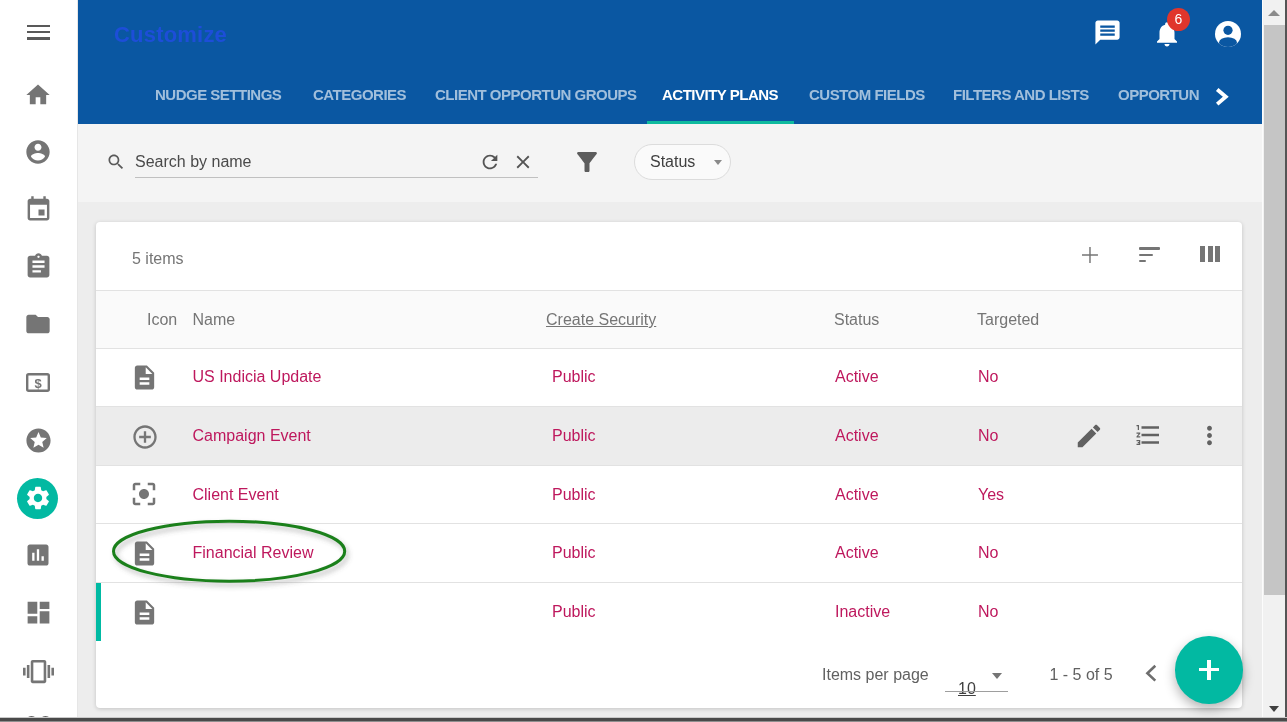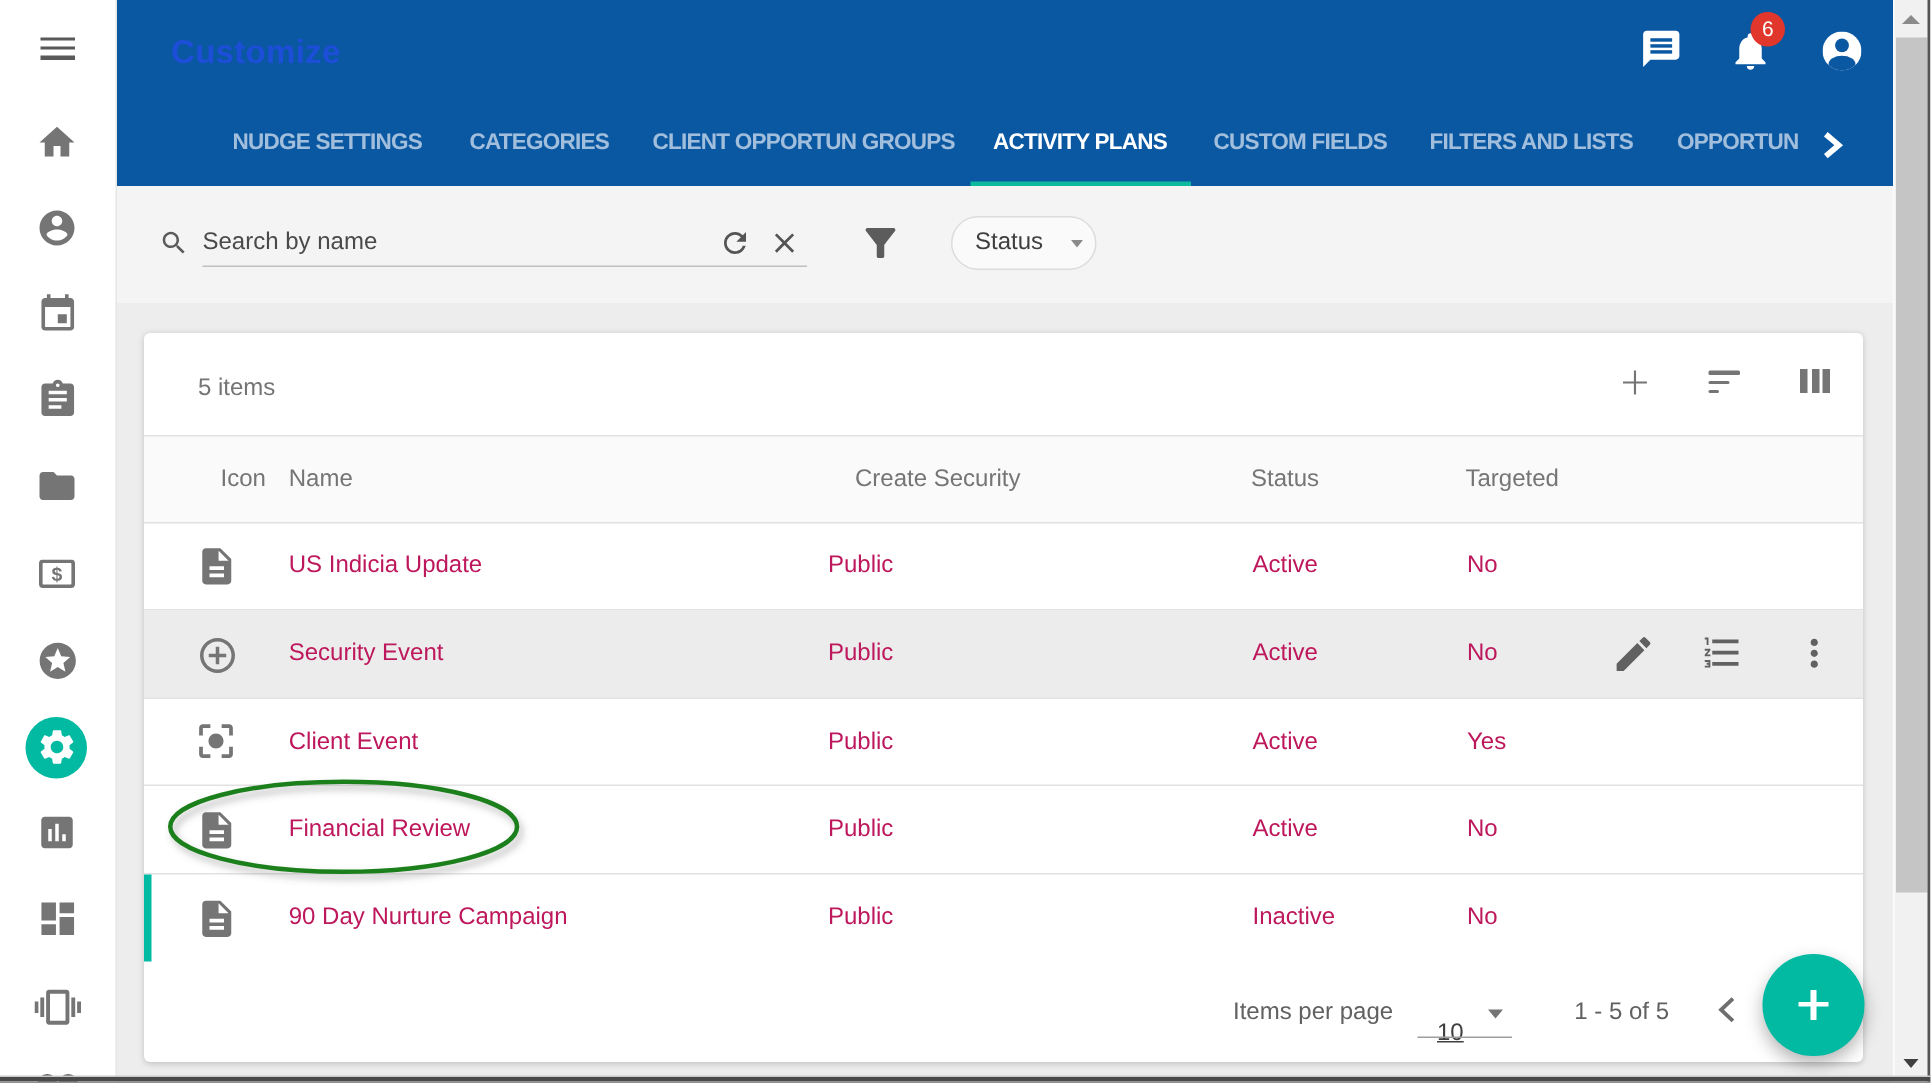--- a/index.html
+++ b/index.html
@@ -83,21 +83,21 @@
   <div class="abs" style="left:1042.6px; top:25px; width:21.7px; height:2.5px; background:#757575; border-radius:1px;"></div>
   <div class="abs" style="left:1042.6px; top:31.5px; width:14.7px; height:2.5px; background:#757575; border-radius:1px;"></div>
   <div class="abs" style="left:1042.6px; top:37.5px; width:7px; height:2.5px; background:#757575; border-radius:1px;"></div>
   <div class="abs" style="left:1104px; top:24px; width:5px; height:15.5px; background:#757575;"></div>
   <div class="abs" style="left:1111.5px; top:24px; width:5px; height:15.5px; background:#757575;"></div>
   <div class="abs" style="left:1119px; top:24px; width:5px; height:15.5px; background:#757575;"></div>
 
   <div class="abs" style="left:0; top:68px; width:1146px; height:58.5px; background:#FAFAFA; border-top:1px solid #E2E2E2; border-bottom:1px solid #E2E2E2;"></div>
   <div class="abs hdr" style="left:35px; top:87px;margin-left:16px;">Icon</div>
   <div class="abs hdr" style="left:96.5px; top:87px;">Name</div>
-  <div class="abs hdr" style="left:474px; top:87px;">Create Security</div>
+  <div class="abs hdr" style="left:450px; top:87px;text-decoration:underline;">Create Security</div>
   <div class="abs hdr" style="left:738px; top:87px;">Status</div>
   <div class="abs hdr" style="left:881px; top:87px;">Targeted</div>
 
   <div class="abs" style="left:0; top:126.5px; width:1146px; height:58.5px; border-bottom:1px solid #E2E2E2;"></div>
   <div class="abs" style="left:0; top:185px; width:1146px; height:58.5px; background:#ECECEC; border-bottom:1px solid #E2E2E2;"></div>
   <div class="abs" style="left:0; top:243.5px; width:1146px; height:58.5px; border-bottom:1px solid #E2E2E2;"></div>
   <div class="abs" style="left:0; top:302px; width:1146px; height:58.5px; border-bottom:1px solid #E2E2E2;"></div>
   <div class="abs" style="left:0; top:360.5px; width:1146px; height:58.5px;"></div>
   <div class="abs" style="left:0; top:360.5px; width:4.5px; height:58.5px; background:#00BAA3;"></div>
 
@@ -115,36 +115,35 @@
     </svg>
   <svg class="ic doc" style="left:33.5px; top:375.5px;" width="29" height="29" viewBox="0 0 24 24" fill="#757575">
       <path d="M14 2H6c-1.1 0-1.99.9-1.99 2L4 20c0 1.1.89 2 2 2h12c1.1 0 2-.9 2-2V8l-6-6zm2 16H8v-2h8v2zm0-4H8v-2h8v2zm-3-5V3.5L18.5 9H13z"></path>
     </svg>
 
   <div class="abs cell" style="left:96.5px; top:144px;">US Indicia Update</div>
   <div class="abs cell" style="left:456px; top:144px;">Public</div>
   <div class="abs cell" style="left:739px; top:144px;">Active</div>
   <div class="abs cell" style="left:882px; top:144px;">No</div>
 
-  <div class="abs cell" style="left:96.5px; top:203px;">Security Event</div>
+  <div class="abs cell" style="left:96.5px; top:203px;">Campaign Event</div>
   <div class="abs cell" style="left:456px; top:203px;">Public</div>
   <div class="abs cell" style="left:739px; top:203px;">Active</div>
   <div class="abs cell" style="left:882px; top:203px;">No</div>
 
   <div class="abs cell" style="left:96.5px; top:261.5px;">Client Event</div>
   <div class="abs cell" style="left:456px; top:261.5px;">Public</div>
   <div class="abs cell" style="left:739px; top:261.5px;">Active</div>
   <div class="abs cell" style="left:882px; top:261.5px;">Yes</div>
 
   <div class="abs cell" style="left:96.5px; top:320px;">Financial Review</div>
   <div class="abs cell" style="left:456px; top:320px;">Public</div>
   <div class="abs cell" style="left:739px; top:320px;">Active</div>
   <div class="abs cell" style="left:882px; top:320px;">No</div>
 
-  <div class="abs cell" style="left:96.5px; top:378.5px;">90 Day Nurture Campaign</div>
   <div class="abs cell" style="left:456px; top:378.5px;">Public</div>
   <div class="abs cell" style="left:739px; top:378.5px;">Inactive</div>
   <div class="abs cell" style="left:882px; top:378.5px;">No</div>
 
   <svg class="ic" style="left:978.4px; top:198.9px;" width="30" height="30" viewBox="0 0 24 24" fill="#616161">
       <path d="M3 17.25V21h3.75L17.81 9.94l-3.75-3.75L3 17.25zM20.71 7.04c.39-.39.39-1.02 0-1.41l-2.34-2.34c-.39-.39-1.02-.39-1.41 0l-1.83 1.83 3.75 3.75 1.83-1.83z"></path>
     </svg>
   <svg class="ic" style="left:1037.5px; top:198.2px;" width="30" height="30" viewBox="0 0 24 24" fill="#616161">
       <path d="M2 17h2v.5H3v1h1v.5H2v1h3v-4H2v1zm1-9h1V4H2v1h1v3zm-1 3h1.8L2 13.1v.9h3v-1H3.2L5 10.9V10H2v1zm4-6v2h14V5H6zm0 14h14v-2H6v2zm0-6h14v-2H6v2z"></path>
     </svg>

